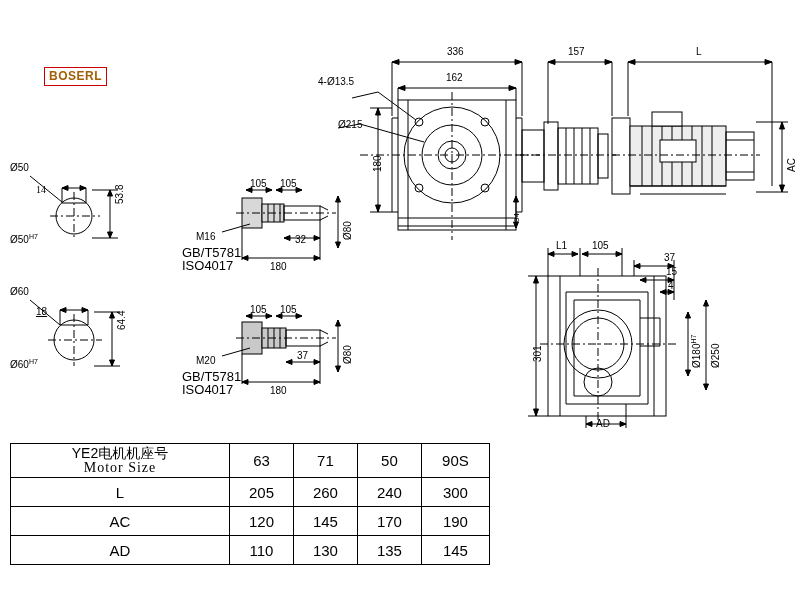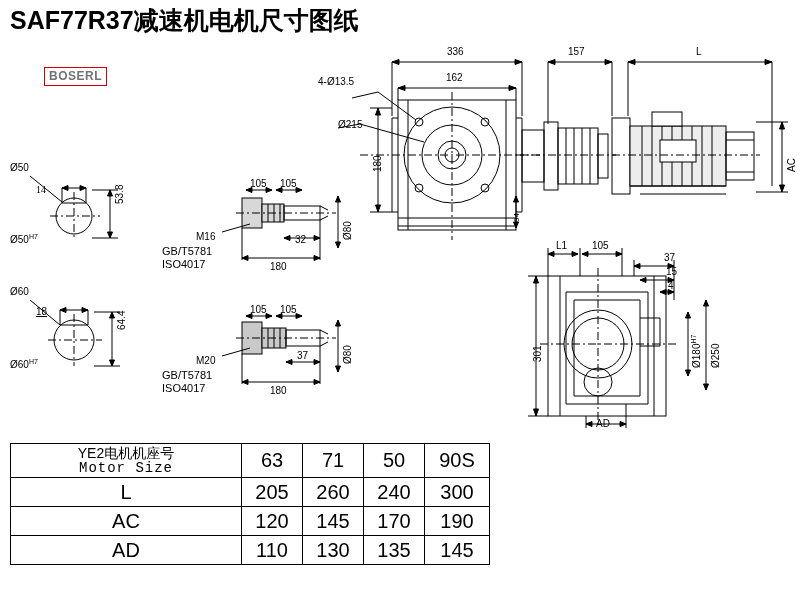--- a/index.html
+++ b/index.html
@@ -30,40 +30,41 @@
     letter-spacing: 0px;
     font-family: "Liberation Sans", sans-serif;
     white-space: nowrap;
   }
   
   .logo {
     position: absolute;
     left: 44px;
     top: 67px;
     border: 1px solid #cc0000;
-    color: #737373;
+    color: #a16207;
     font-size: 12px;
     font-weight: bold;
     padding: 1px 4px 2px 4px;
     letter-spacing: 0.5px;
     font-family: "Liberation Sans", sans-serif;
   }
   .dim {
     position: absolute;
     font-size: 10px;
     font-family: "Liberation Sans", sans-serif;
     white-space: nowrap;
     color: #000;
   }
   .dim9 {
     position: absolute;
-    font-size: 11px;
+    font-size: 13px;
     font-family: "Liberation Sans", sans-serif;
     white-space: nowrap;
     color: #000;
+    margin-left: 20px;
   }
   .dim8 {
     position: absolute;
     font-size: 8px;
     font-family: "Liberation Sans", sans-serif;
     white-space: nowrap;
     color: #000;
   }
   .rot {
     transform: rotate(-90deg);
@@ -75,42 +76,41 @@
     position: absolute;
     left: 10px;
     top: 443px;
     width: 480px;
     border-collapse: collapse;
     font-family: "Liberation Sans", sans-serif;
   }
   .spec-table td {
     border: 1px solid #000;
     text-align: center;
-    font-size: 20px;
+    font-size: 15px;
     height: 28px;
     padding: 0;
   }
   .spec-table td.lbl {
     width: 210px;
   }
   .spec-table .two-line {
     line-height: 1.05;
     font-size: 14px;
-    padding: 2px 10px;
+    padding: 2px 4px;
   }
   .spec-table .two-line div:first-child { letter-spacing: 0px; }
-  .spec-table .two-line div:last-child { letter-spacing: 1px; font-family: Liberation Mono, monospace;}
+  .spec-table .two-line div:last-child { letter-spacing: 1px; font-family: Liberation Serif, serif;}
   svg { position: absolute; left: 0; top: 0; overflow: visible; }
 </style>
 </head>
 <body>
 
 <div class="root">
 
-  <div class="title">SAF77R37减速机电机尺寸图纸</div>
   <div class="logo">BOSERL</div>
 
   <svg width="800" height="595">
     <g stroke="#000" fill="none" stroke-width="1">
 
       <rect x="398" y="100" width="118" height="130"></rect>
 
       <line x1="408" y1="100" x2="408" y2="230"></line>
       <line x1="506" y1="100" x2="506" y2="230"></line>
 

